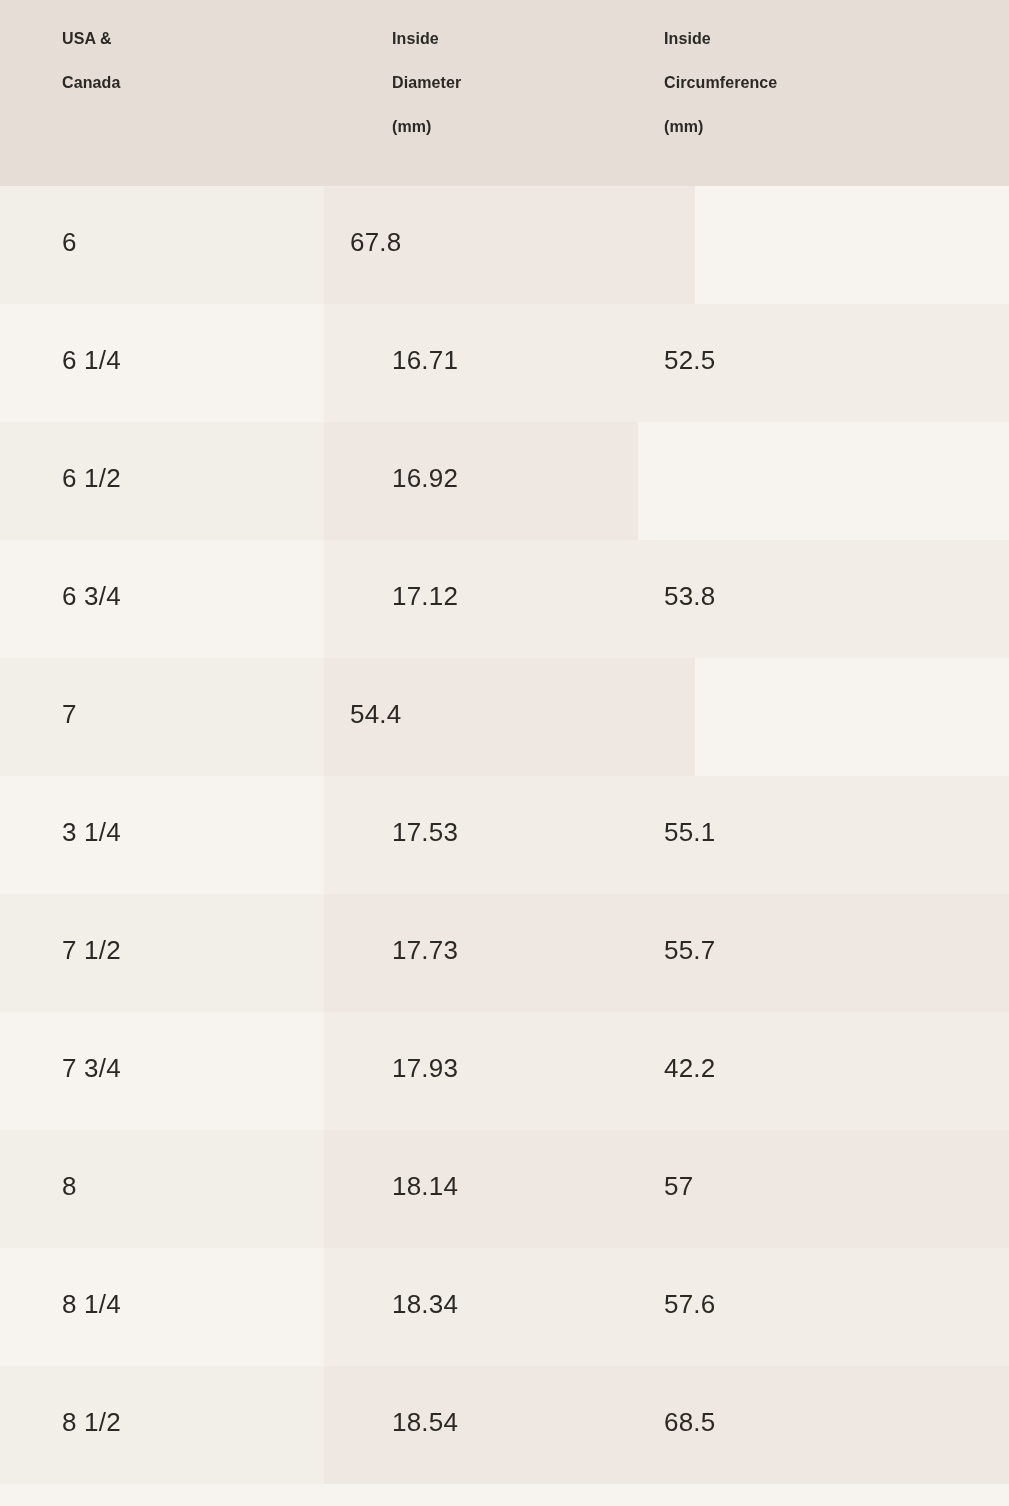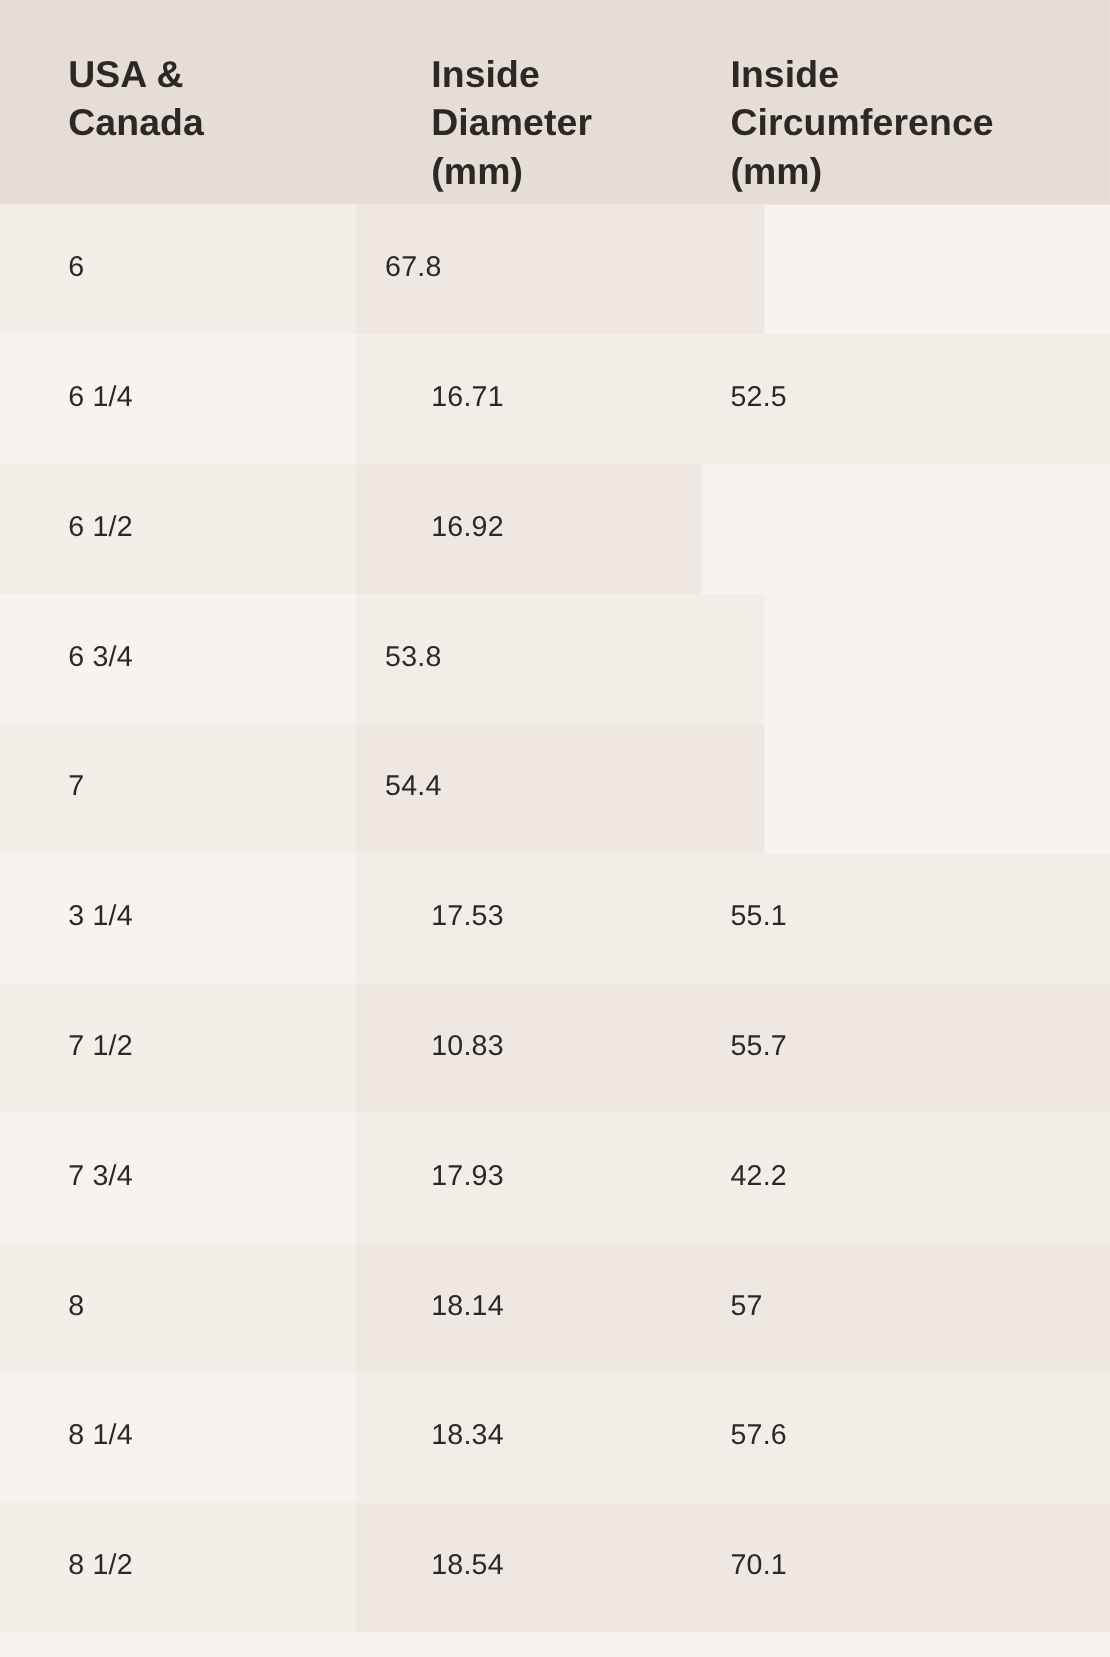--- a/index.html
+++ b/index.html
@@ -26,22 +26,22 @@
   .thead {
     position: relative;
     display: flex;
     width: 100%;
     height: 186px;
     background: #E6DED6;
     box-sizing: border-box;
   }
   .th {
     box-sizing: border-box;
-    padding-top: 46px;
-    font-size: 34px;
+    padding-top: 17px;
+    font-size: 16px;
     font-weight: 700;
     line-height: 44px;
     letter-spacing: 0.1px;
     color: #2B2926;
     white-space: pre-line;
   }
   .th.c1 { width: 324px; padding-left: 62px; }
   .th.c2 { width: 314px; padding-left: 68px; }
   .th.c3 { width: 371px; padding-left: 26px; }
 
@@ -104,51 +104,52 @@
         <div class="td c1">6 1/4</div>
         <div class="td c2">16.71</div>
         <div class="td c3">52.5</div>
       </div>
       <div class="tr">
         <div class="td c1">6 1/2</div>
         <div class="td c2">16.92</div>
       </div>
       <div class="tr">
         <div class="td c1">6 3/4</div>
+        <div class="td c2">17.12</div>
         <div class="td c3">53.8</div>
       </div>
       <div class="tr">
         <div class="td c1">7</div>
         <div class="td c3">54.4</div>
       </div>
       <div class="tr">
         <div class="td c1">3 1/4</div>
         <div class="td c2">17.53</div>
         <div class="td c3">55.1</div>
       </div>
       <div class="tr">
         <div class="td c1">7 1/2</div>
-        <div class="td c2">10.83</div>
+        <div class="td c2">17.73</div>
         <div class="td c3">55.7</div>
       </div>
       <div class="tr">
         <div class="td c1">7 3/4</div>
         <div class="td c2">17.93</div>
         <div class="td c3">42.2</div>
       </div>
       <div class="tr">
         <div class="td c1">8</div>
         <div class="td c2">18.14</div>
         <div class="td c3">57</div>
       </div>
       <div class="tr">
         <div class="td c1">8 1/4</div>
         <div class="td c2">18.34</div>
         <div class="td c3">57.6</div>
       </div>
       <div class="tr">
         <div class="td c1">8 1/2</div>
         <div class="td c2">18.54</div>
-        <div class="td c3">70.1</div>
+        <div class="td c3">68.5</div>
       </div>
     </div>
 
 </div>
 
 </body></html>

